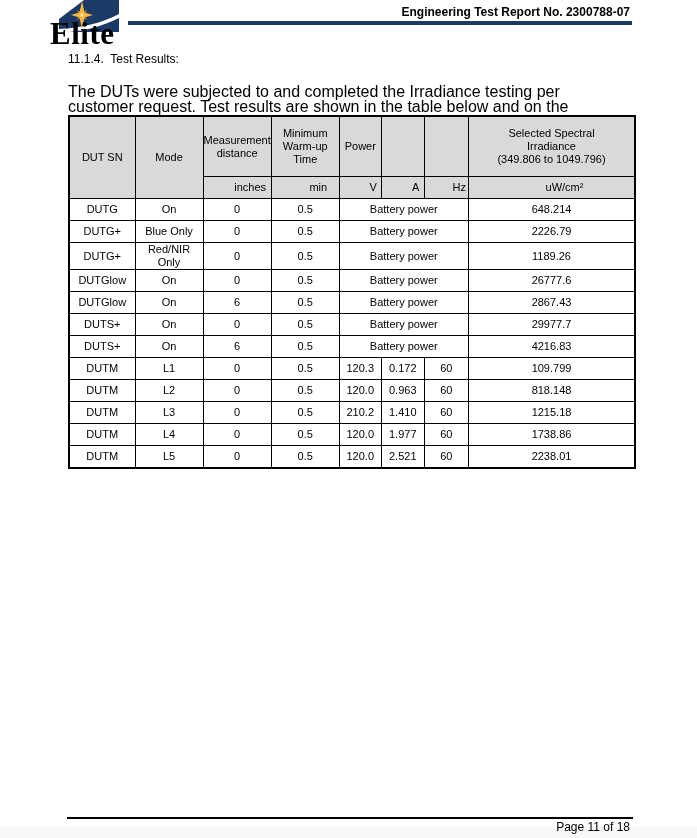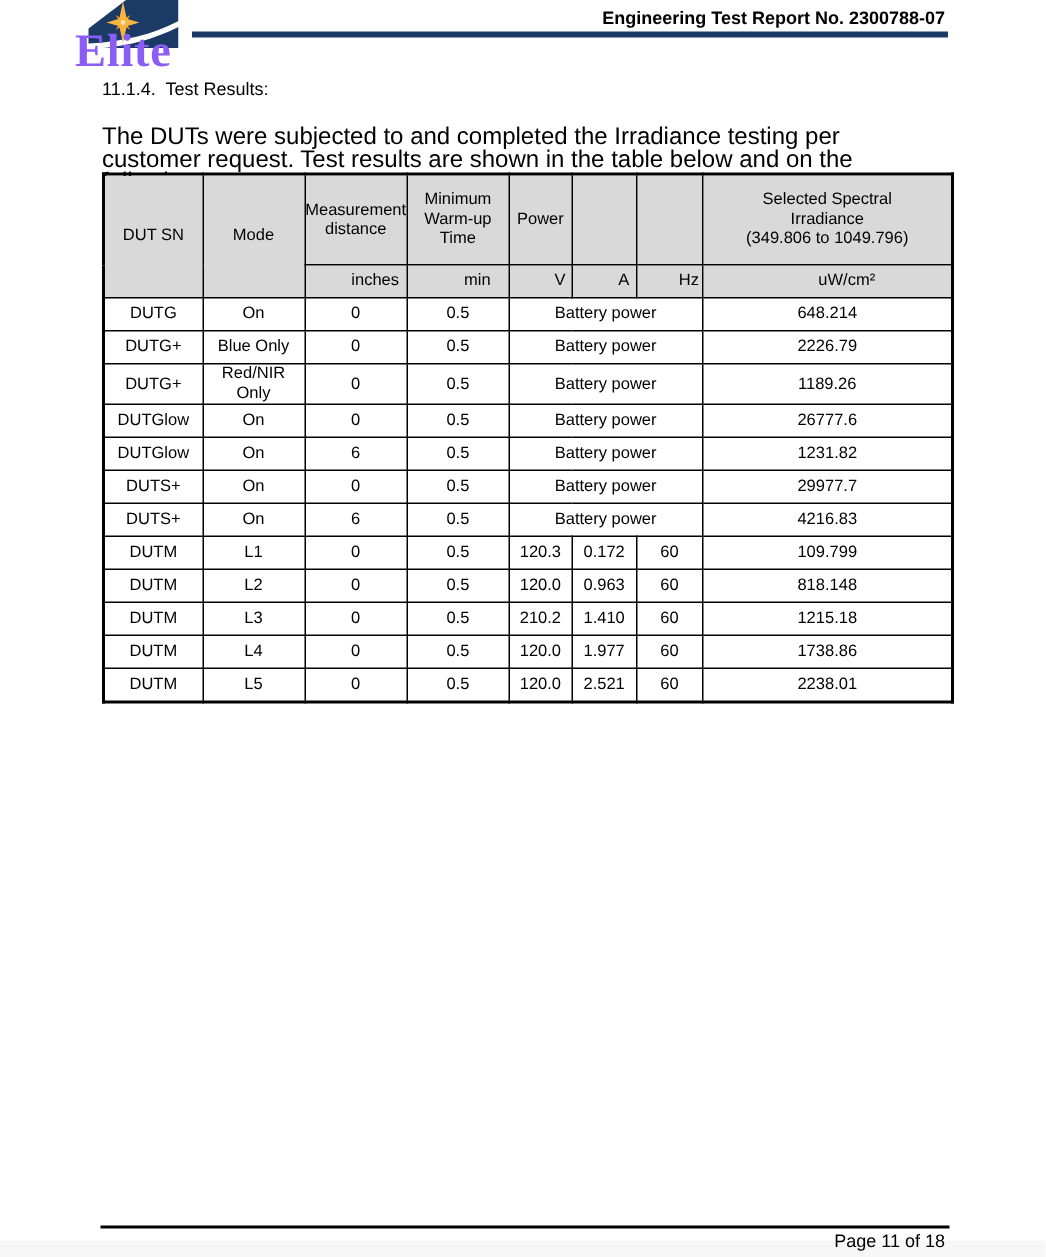--- a/index.html
+++ b/index.html
@@ -2,21 +2,21 @@
 <html><head>
 <meta charset="utf-8">
 <style>
   html,body{margin:0;padding:0;background:#fff;}
   body{width:697px;height:838px;position:relative;font-family:"Liberation Sans",sans-serif;color:#000;overflow:hidden;}
   .page{position:absolute;left:0;top:0;width:697px;height:838px;background:#ffffff;}
 
   
   .logo{position:absolute;left:57px;top:0;width:80px;height:52px;}
   .logo svg{position:absolute;left:0;top:0;}
-  .logo-text{position:absolute;left:-7px;top:18px;font-family:"Liberation Serif",serif;font-weight:bold;font-size:31px;letter-spacing:.5px;color:#8b5cf6;line-height:1;}
+  .logo-text{position:absolute;left:-7px;top:18px;font-family:"Liberation Serif",serif;font-weight:bold;font-size:31px;letter-spacing:.5px;color:#000000;line-height:1;}
   .report-title{position:absolute;top:5px;right:67px;font-size:12px;font-weight:bold;white-space:pre;}
   .header-rule{position:absolute;left:128px;top:21px;width:504px;height:4px;background:#1b3a66;}
 
   
   .section-heading{position:absolute;left:68px;top:52px;font-size:12px;white-space:pre;text-align:center;}
   .paragraph{position:absolute;left:68px;top:84px;width:548px;font-size:16px;line-height:15px;}
 
   
   .results-table{position:absolute;left:68px;top:115px;border-collapse:collapse;table-layout:fixed;border:2px solid #000;}
   .results-table th,.results-table td{border:1px solid #000;font-size:11px;font-weight:normal;text-align:center;vertical-align:middle;padding:0;line-height:13px;overflow:hidden;}
@@ -122,21 +122,21 @@
       <td>0.5</td>
       <td colspan="3">Battery power</td>
       <td>26777.6</td>
     </tr>
     <tr>
       <td>DUTGlow</td>
       <td>On</td>
       <td>6</td>
       <td>0.5</td>
       <td colspan="3">Battery power</td>
-      <td>1231.82</td>
+      <td>2867.43</td>
     </tr>
     <tr>
       <td>DUTS+</td>
       <td>On</td>
       <td>0</td>
       <td>0.5</td>
       <td colspan="3">Battery power</td>
       <td>29977.7</td>
     </tr>
     <tr>

